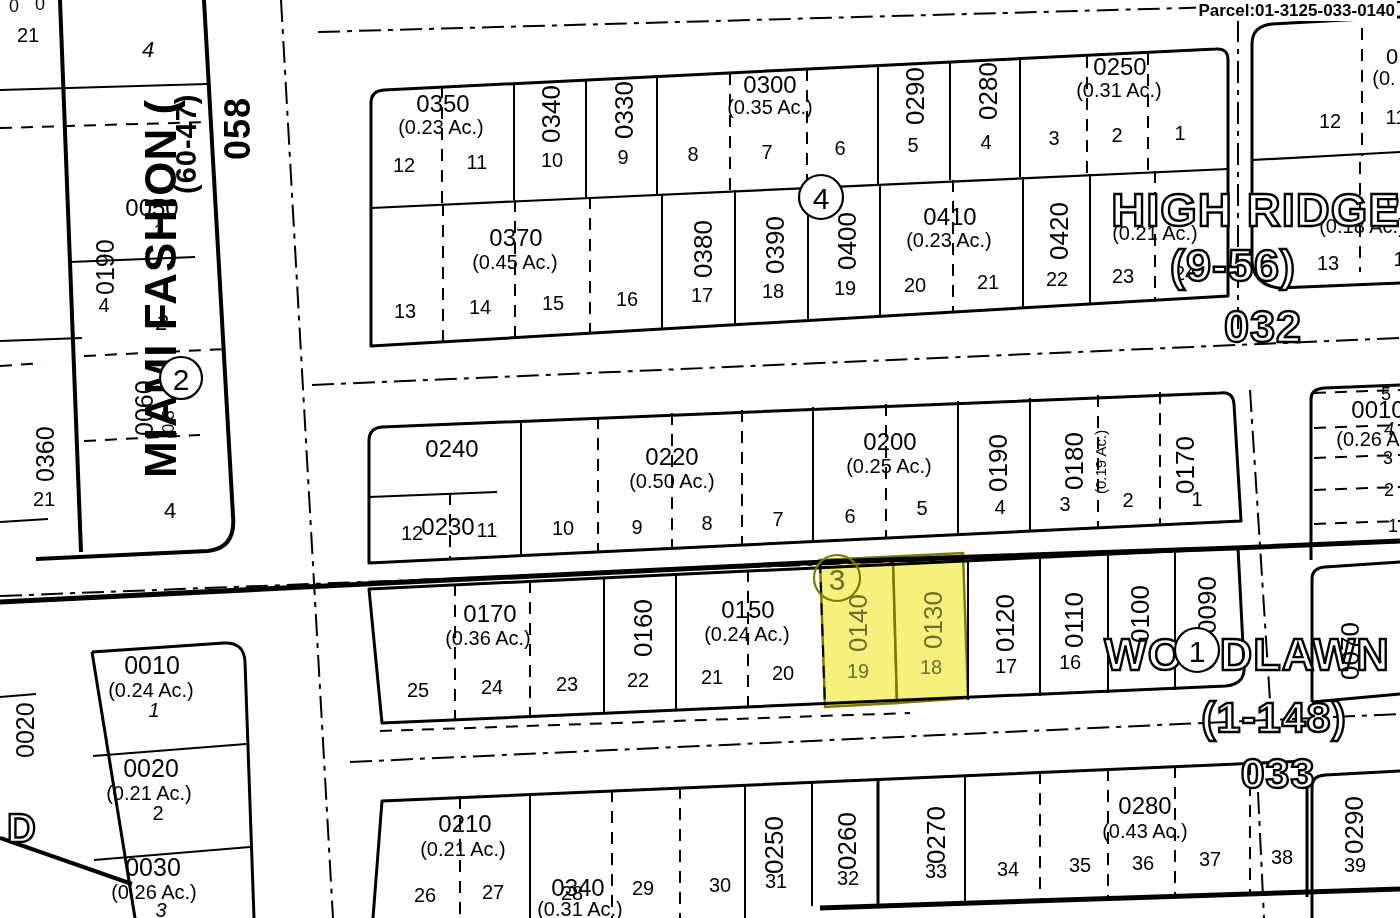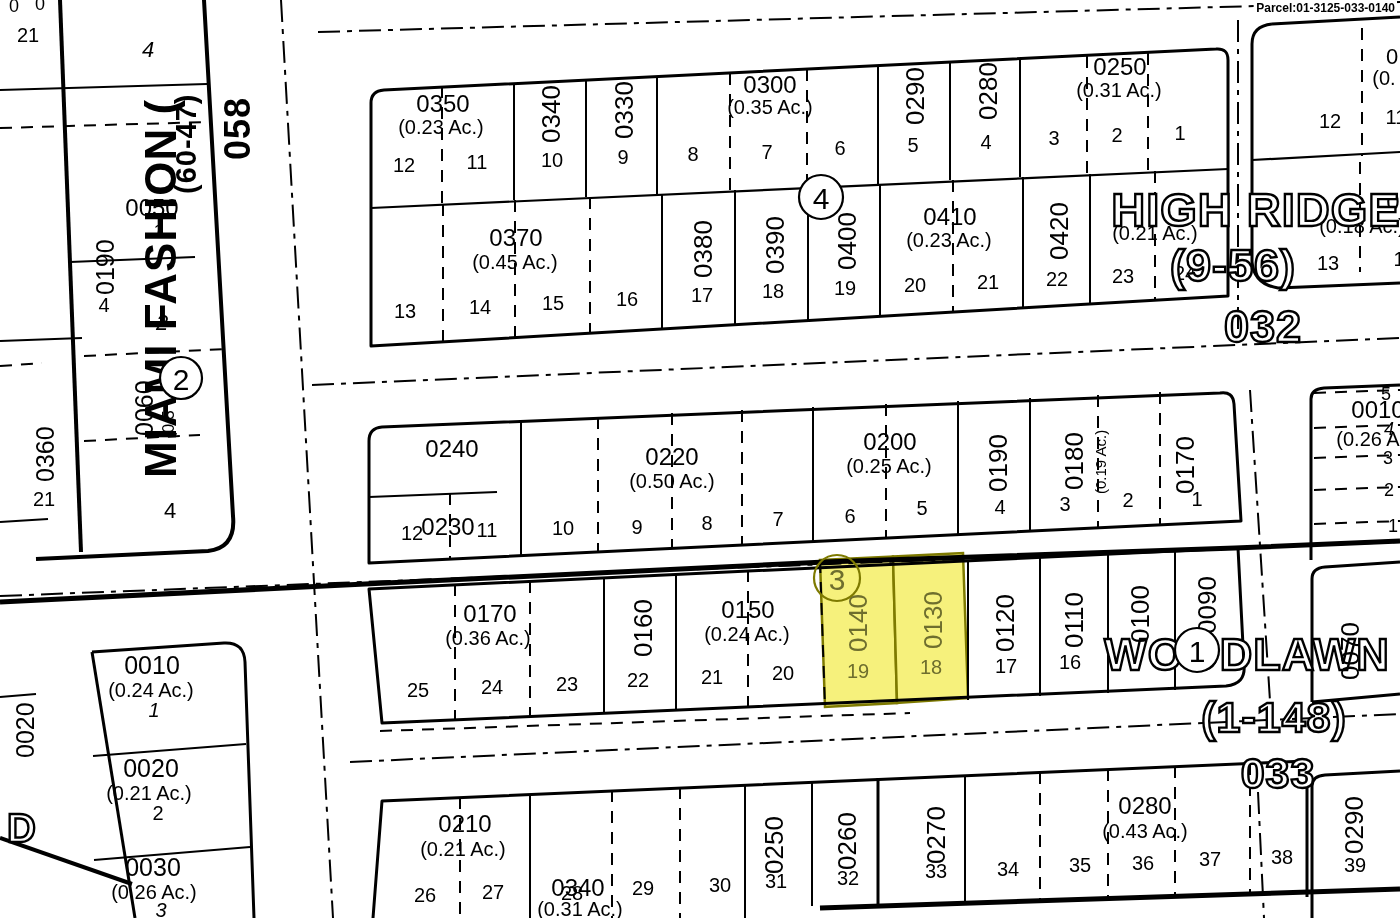--- a/index.html
+++ b/index.html
@@ -1,19 +1,19 @@
 <!DOCTYPE html>
 <html><head>
 <meta charset="utf-8">
 <style>
   html,body{margin:0;padding:0;background:#fff;}
   #stage{position:relative;width:1400px;height:918px;background:#ffffff;overflow:hidden;
          font-family:"Liberation Sans",sans-serif;}
   #map{position:absolute;left:0;top:0;}
-  #parcel-header{position:absolute;top:1px;right:3px;font-size:12px;font-weight:bold;
+  #parcel-header{position:absolute;top:1px;right:3px;font-size:17px;font-weight:bold;
                  color:#000;letter-spacing:0px;background:#fff;padding:0 2px;z-index:5;}
   
   text{font-family:"Liberation Sans",sans-serif;}
   .t-lot{fill:#000;}
   .t-pn{fill:#000;}
   .t-ac{fill:#000;}
   .t-hl{fill:#6e6e2e;}
   .t-plat{fill:#ffffff;stroke:#000;stroke-width:2.4px;font-weight:bold;letter-spacing:1px;}
   .t-ps{fill:#000;font-weight:bold;letter-spacing:1px;}
   

